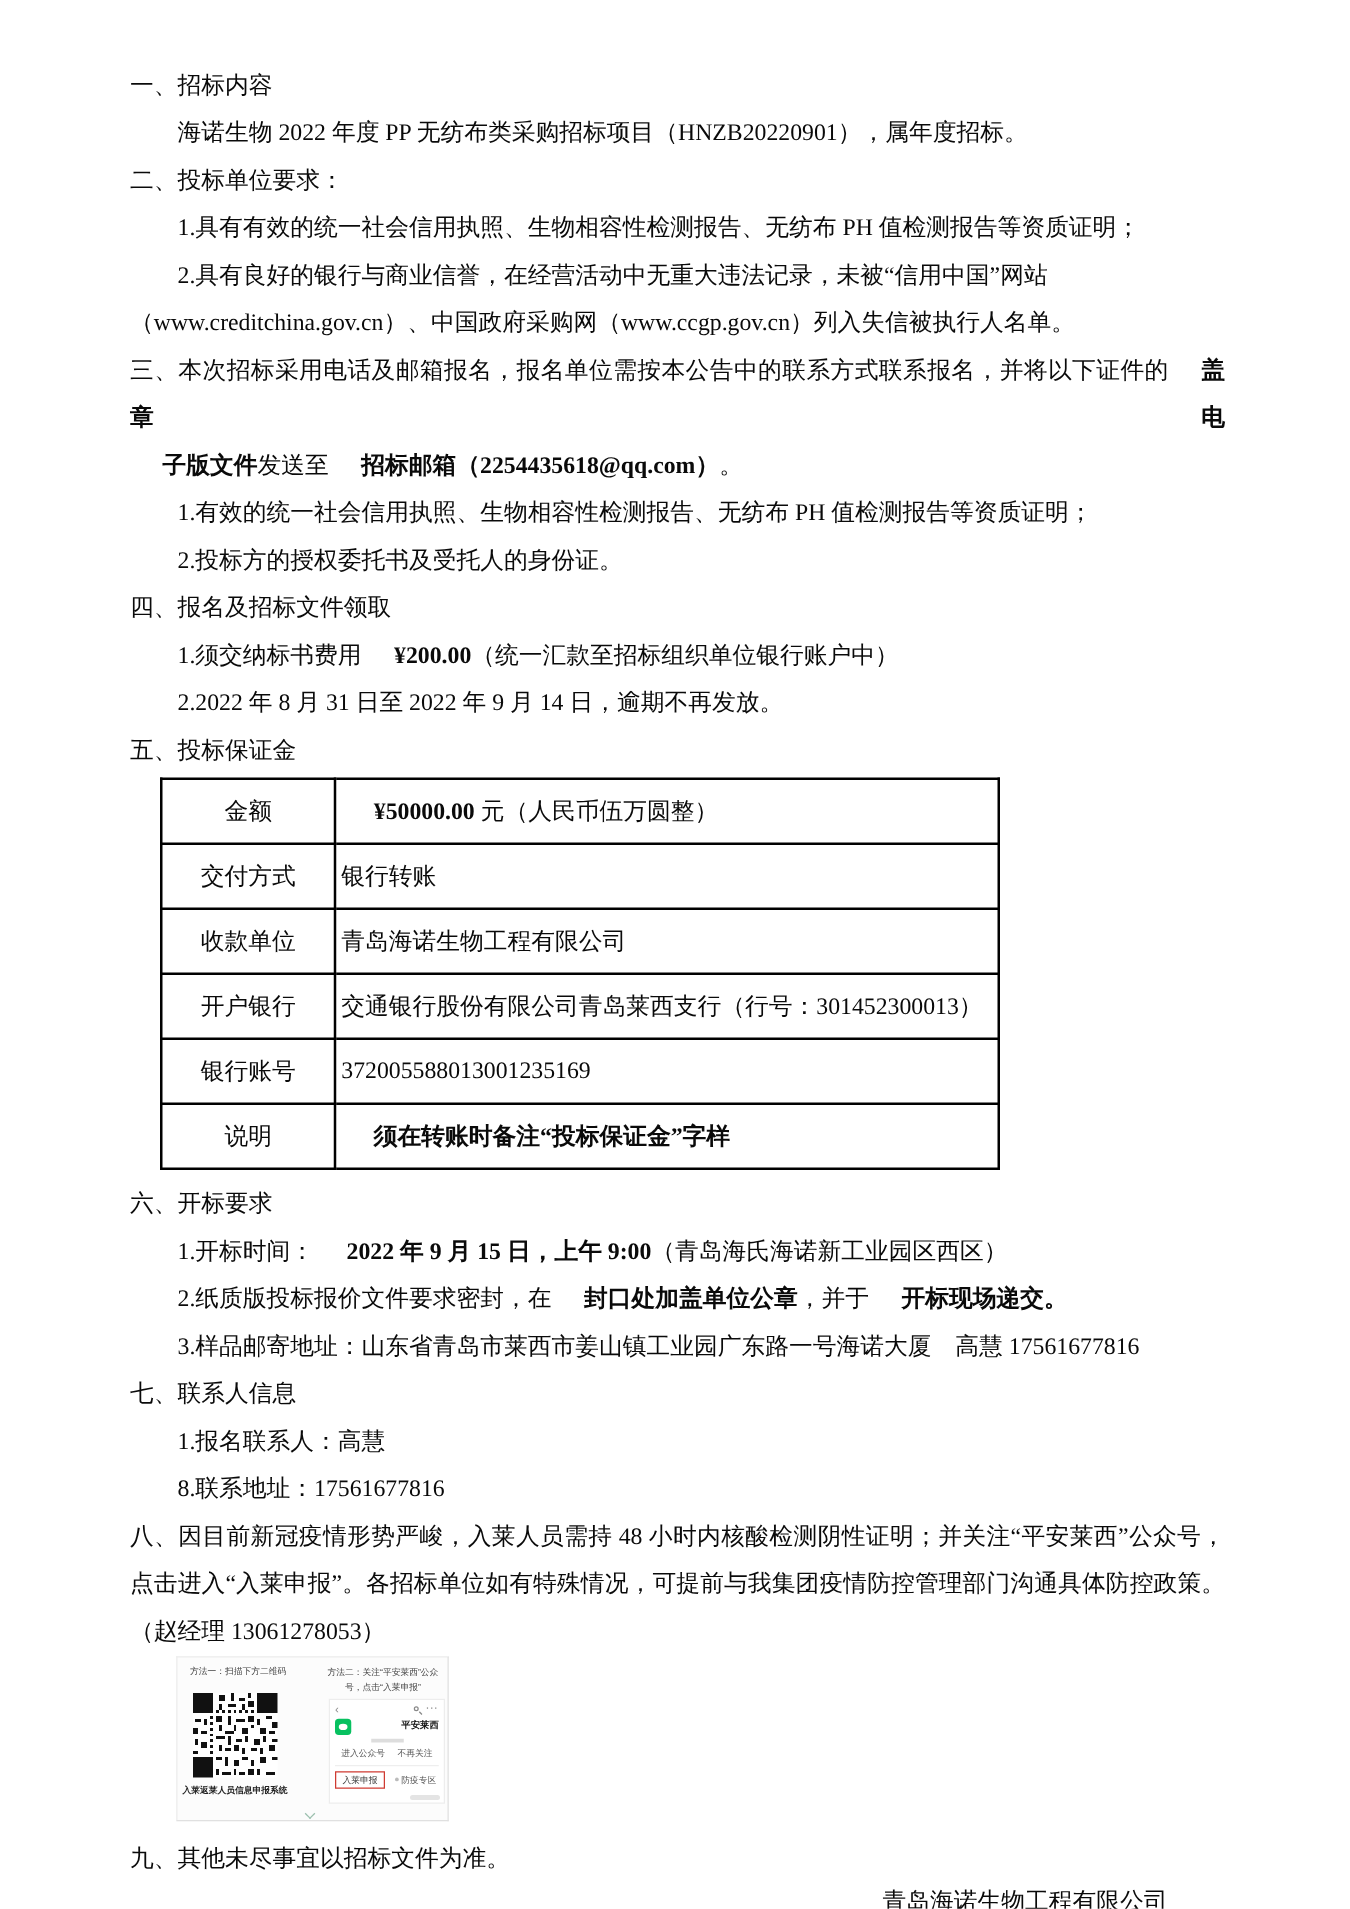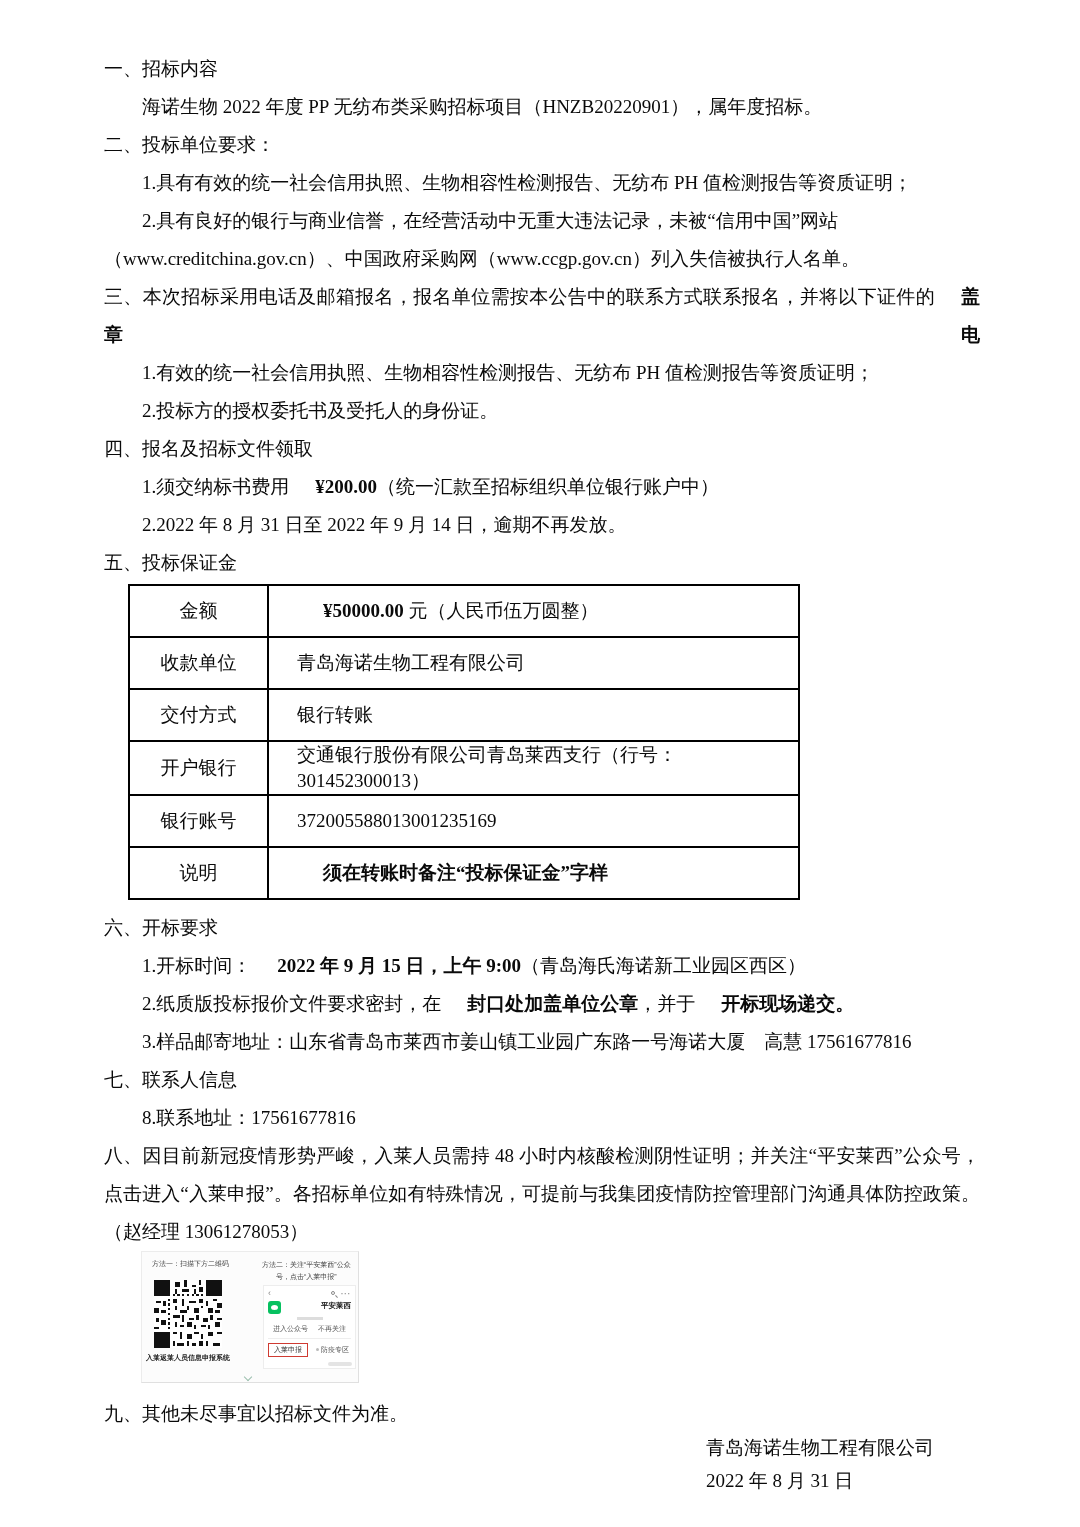--- a/index.html
+++ b/index.html
@@ -17,21 +17,21 @@
     font-size:29px; line-height:40px; font-weight:700;
     text-align:center; letter-spacing:2px;
     font-family:"Liberation Serif","DejaVu Serif",serif;
   }
   p { margin:0; font-size:19px; line-height:38px; text-align:left; white-space:normal; }
   .ind { text-indent:38px; }
   .j { text-align:justify; text-align-last:justify; }
   .b { font-weight:700;margin-left:26px; }
 
   table.deposit { border-collapse:collapse; margin:2px 0 0 24px; width:672px; table-layout:fixed; }
-  table.deposit td { border:2px solid #000; height:33px; font-size:19px; padding:0 0 0 28px; }
+  table.deposit td { border:2px solid #000; height:33px; font-size:19px; padding:0 0 0 4px; }
   table.deposit td.lbl { width:139px; text-align:center; padding:12px; }
 
   .after-table { margin-top:9px; }
 
   
   .attach {
     position:relative; width:218px; height:132px; margin-left:37px; margin-top:0;
     background:#fcfcfc; border:1px solid #ececec; border-right-color:#e0e0e0; border-bottom-color:#e0e0e0;
     font-family:"Liberation Sans","DejaVu Sans",sans-serif; color:#333;
   }
@@ -79,42 +79,43 @@
 
   <p>一、招标内容</p>
   <p class="ind">海诺生物 2022 年度 PP 无纺布类采购招标项目（HNZB20220901），属年度招标。</p>
 
   <p>二、投标单位要求：</p>
   <p class="ind">1.具有有效的统一社会信用执照、生物相容性检测报告、无纺布 PH 值检测报告等资质证明；</p>
   <p class="ind">2.具有良好的银行与商业信誉，在经营活动中无重大违法记录，未被“信用中国”网站</p>
   <p>（www.creditchina.gov.cn）、中国政府采购网（www.ccgp.gov.cn）列入失信被执行人名单。</p>
 
   <p class="j"><span>三、本次招标采用电话及邮箱报名，报名单位需按本公告中的联系方式联系报名，并将以下证件的</span><span class="b">盖章电</span></p>
+  <p><span class="b">子版文件</span><span>发送至</span><span class="b">招标邮箱（2254435618@qq.com）</span><span>。</span></p>
   <p class="ind">1.有效的统一社会信用执照、生物相容性检测报告、无纺布 PH 值检测报告等资质证明；</p>
   <p class="ind">2.投标方的授权委托书及受托人的身份证。</p>
 
   <p>四、报名及招标文件领取</p>
   <p class="ind"><span>1.须交纳标书费用</span><span class="b">¥200.00</span><span>（统一汇款至招标组织单位银行账户中）</span></p>
   <p class="ind">2.2022 年 8 月 31 日至 2022 年 9 月 14 日，逾期不再发放。</p>
 
   <p>五、投标保证金</p>
 
   <table class="deposit">
     <tbody>
       <tr>
         <td class="lbl">金额</td>
         <td><span class="b">¥50000.00</span><span> 元（人民币伍万圆整）</span></td>
       </tr>
       <tr>
+        <td class="lbl">交付方式</td>
+        <td>银行转账</td>
+      </tr>
+      <tr>
         <td class="lbl">收款单位</td>
         <td>青岛海诺生物工程有限公司</td>
-      </tr>
-      <tr>
-        <td class="lbl">交付方式</td>
-        <td>银行转账</td>
       </tr>
       <tr>
         <td class="lbl">开户银行</td>
         <td>交通银行股份有限公司青岛莱西支行（行号：301452300013）</td>
       </tr>
       <tr>
         <td class="lbl">银行账号</td>
         <td>372005588013001235169</td>
       </tr>
       <tr>
@@ -123,20 +124,21 @@
       </tr>
     </tbody>
   </table>
 
   <p class="after-table">六、开标要求</p>
   <p class="ind"><span>1.开标时间：</span><span class="b">2022 年 9 月 15 日，上午 9:00</span><span>（青岛海氏海诺新工业园区西区）</span></p>
   <p class="ind"><span>2.纸质版投标报价文件要求密封，在</span><span class="b">封口处加盖单位公章</span><span>，并于</span><span class="b">开标现场递交。</span></p>
   <p class="ind">3.样品邮寄地址：山东省青岛市莱西市姜山镇工业园广东路一号海诺大厦　高慧 17561677816</p>
 
   <p>七、联系人信息</p>
+  <p class="ind">1.报名联系人：高慧</p>
   <p class="ind">8.联系地址：17561677816</p>
 
   <p class="j">八、因目前新冠疫情形势严峻，入莱人员需持 48 小时内核酸检测阴性证明；并关注“平安莱西”公众号，</p>
   <p class="j">点击进入“入莱申报”。各招标单位如有特殊情况，可提前与我集团疫情防控管理部门沟通具体防控政策。</p>
   <p>（赵经理 13061278053）</p>
 
   <div class="attach">
     <div class="m1-title">方法一：扫描下方二维码</div>
     <svg class="qr" viewBox="0 0 29 29" shape-rendering="crispEdges">
       <rect x="0" y="0" width="29" height="29" fill="#ffffff"></rect>

